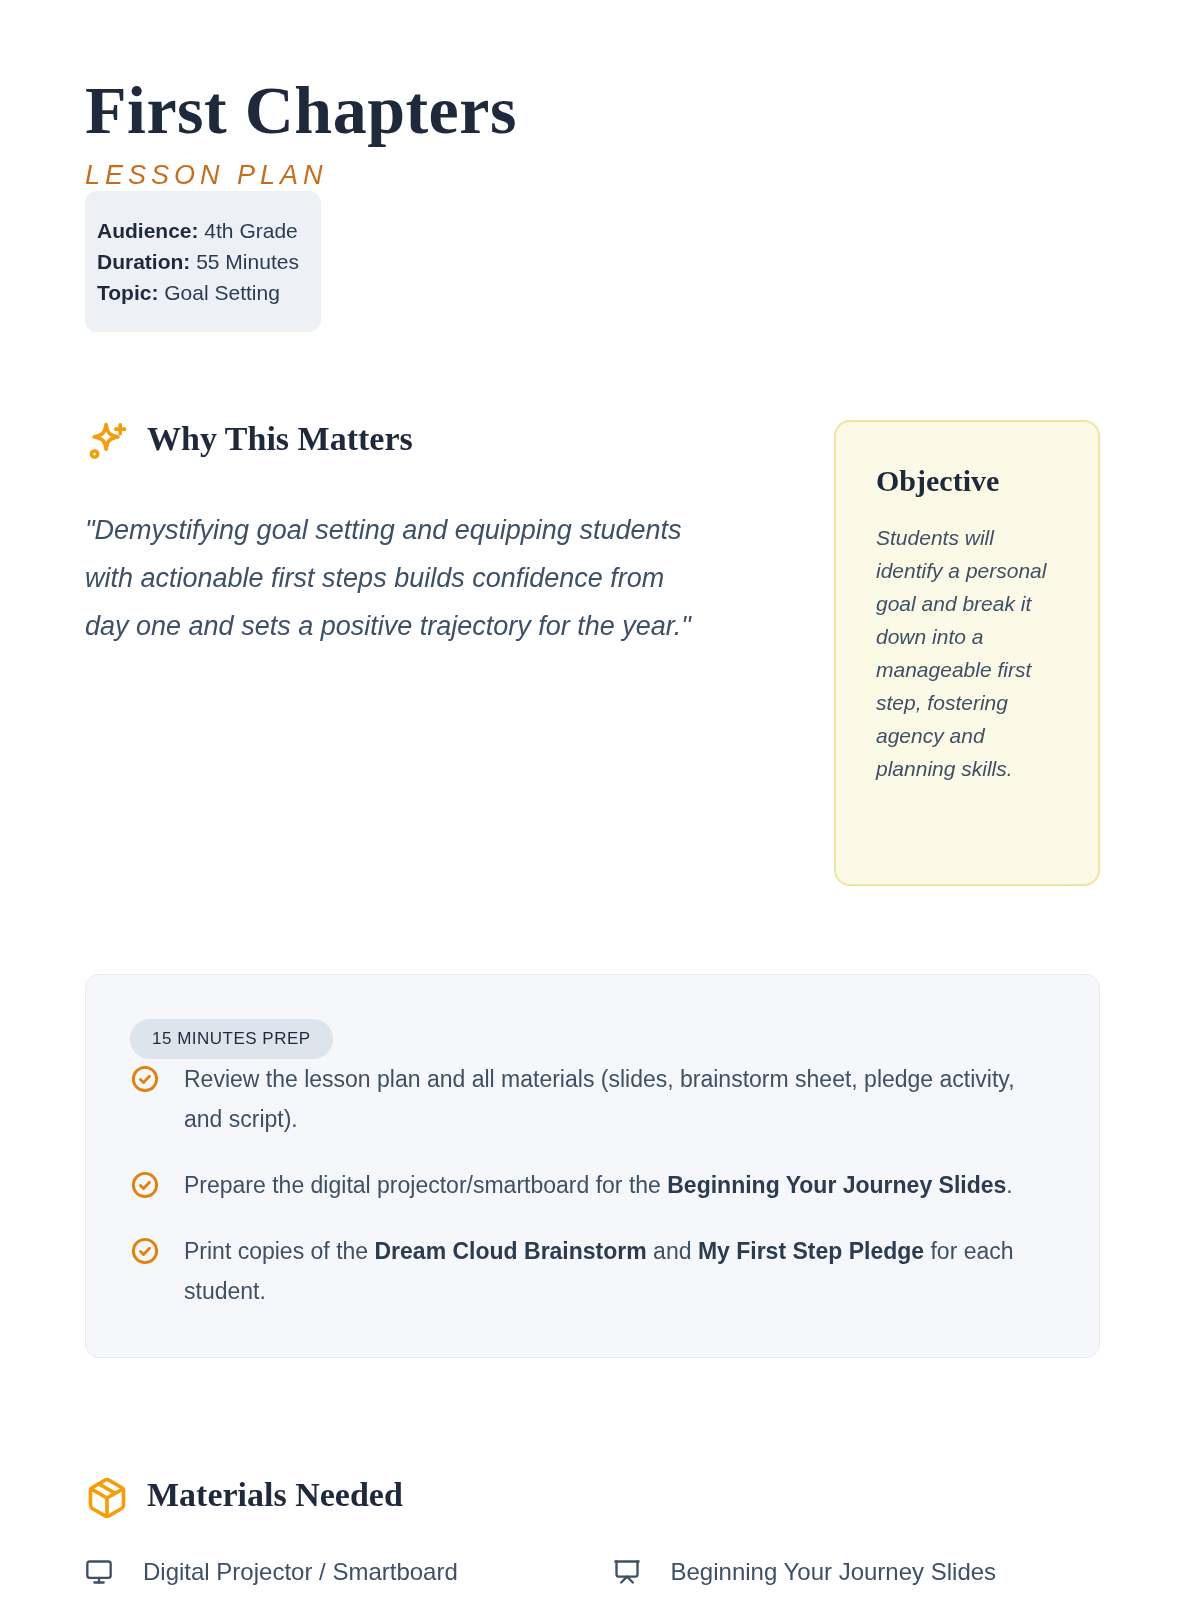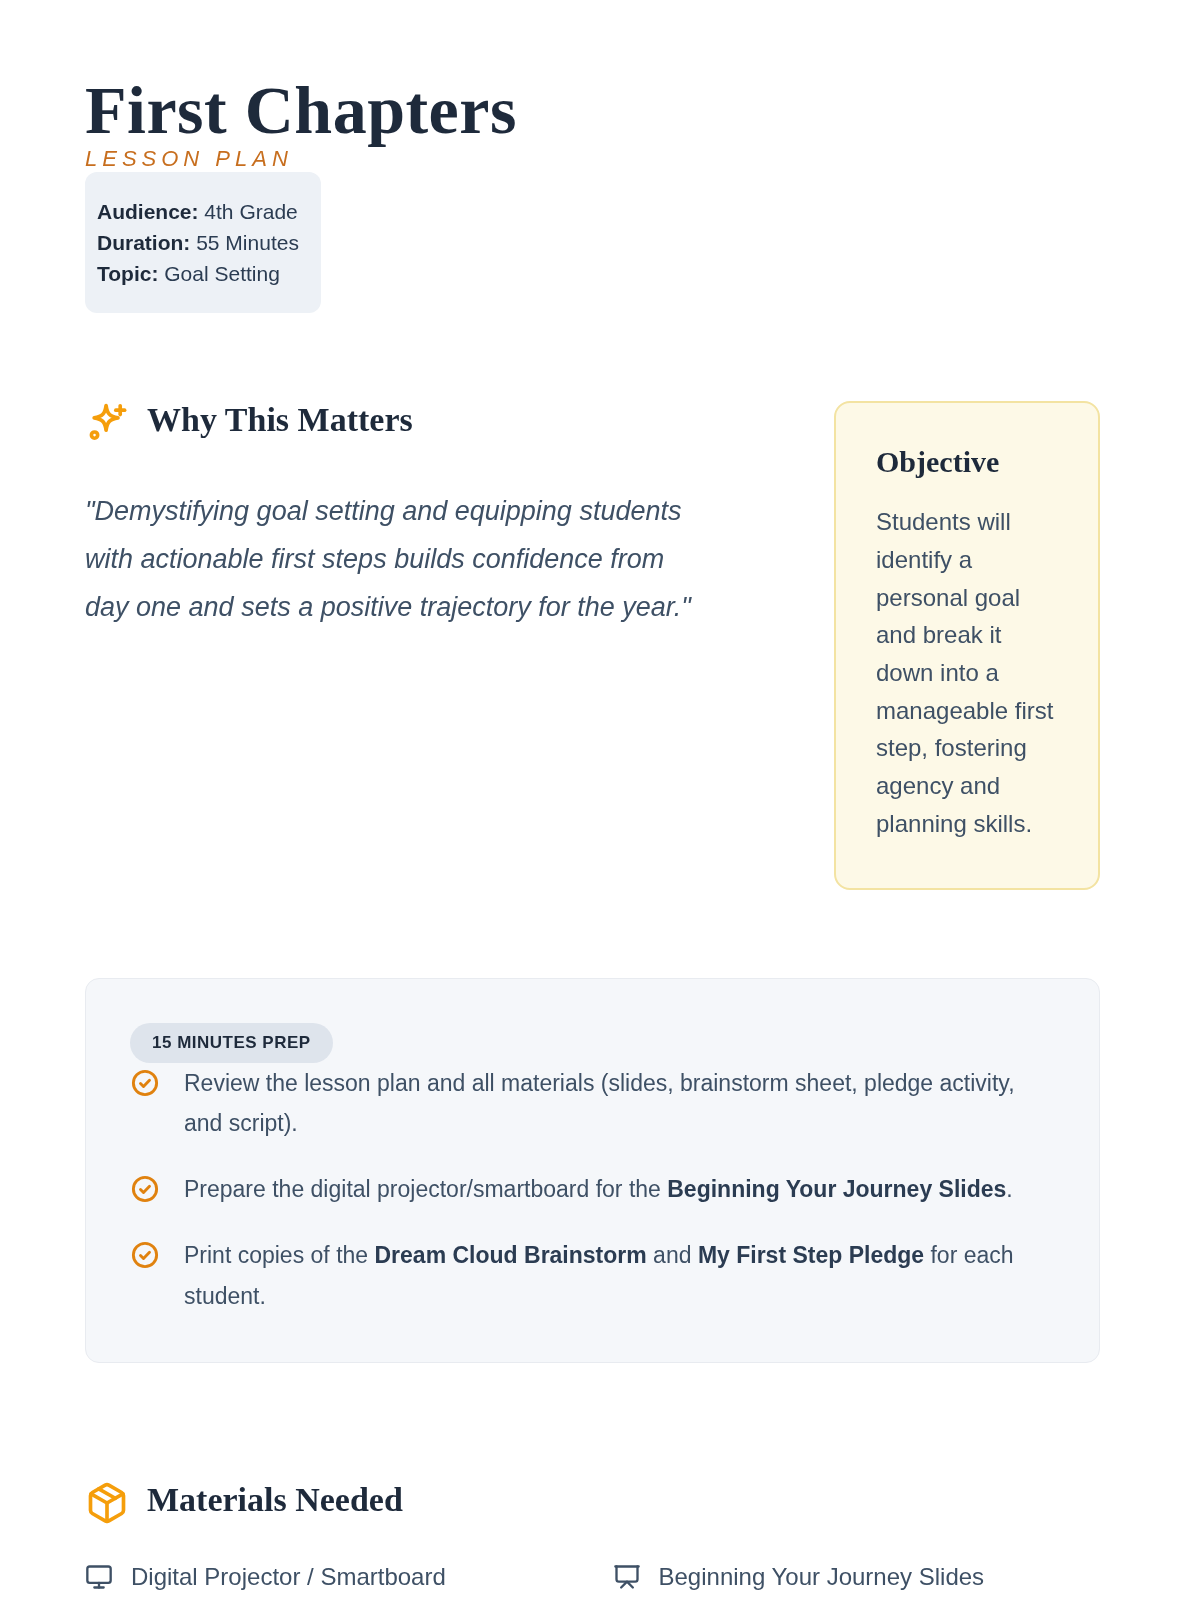--- a/index.html
+++ b/index.html
@@ -9,21 +9,21 @@
   .page { padding: 75px 100px 0 85px; }
 
   
   .header { display: flex; justify-content: space-between; align-items: flex-start; flex-direction: column; }
   .title-block h1 {
     font-family: "Liberation Serif", "DejaVu Serif", serif;
     font-weight: 700; font-size: 68px; line-height: 1.05;
     color: #1E2A3B; letter-spacing: 0.5px;
   }
   .subtitle {
-    font-size: 22px; font-style: italic;
+    margin-top: 14px; font-size: 27px; font-style: italic;
     letter-spacing: 5px; color: #C76E1E; font-weight: 500;
   }
   .meta-card {
     background: #EDF1F6; border-radius: 12px;
     padding: 24px 12px; width: 236px; flex-shrink: 0;
     font-size: 21px; line-height: 31px; color: #2B3C52;
   }
   .meta-card strong { color: #1E2A3B; font-weight: 700; }
 
   
@@ -44,47 +44,47 @@
   }
   .objective-card {
     width: 266px; flex-shrink: 0;
     background: #FDF9E7; border: 2px solid #F3E3A2; border-radius: 16px;
     padding: 42px 38px 46px 40px; min-height: 466px;
   }
   .objective-card h3 {
     font-family: "Liberation Serif", "DejaVu Serif", serif;
     font-weight: 700; font-size: 30px; color: #1E2A3B; margin-bottom: 24px;
   }
-  .objective-card p { font-size: 24px; line-height: 1.57; color: #3E5065; }
+  .objective-card p { font-size: 21px; line-height: 1.57; color: #3E5065; font-style: italic; }
 
   
   .prep { margin-top: 88px; }
   .prep-box {
     margin-top: 32px; background: #F5F7FA; border: 1px solid #E8EBF0;
     border-radius: 14px; padding: 44px 44px 20px 44px;
   }
   .badge {
     display: inline-block; background: #DEE4EC; color: #1E2A3B;
-    font-size: 17px; font-weight: 700; letter-spacing: 0.5px;
+    font-size: 17px; font-weight: 400; letter-spacing: 0.5px;
     padding: 10px 22px; border-radius: 999px;
   }
   .prep-list { list-style: none; }
   .prep-list li { display: flex; gap: 24px; margin-bottom: 26px; align-items: flex-start; }
   .check-icon { width: 30px; height: 30px; flex-shrink: 0; margin-top: 5px; display: inline-flex; }
   .check-icon svg { width: 100%; height: 100%; }
   .item-text { font-size: 23px; line-height: 1.74; color: #3E5065; }
   .item-text strong { font-weight: 700; color: #2B3C52; }
 
   
   .materials { margin-top: 118px; }
   .materials-grid {
     margin-top: 38px; display: grid; grid-template-columns: 1fr 1fr;
     column-gap: 40px; row-gap: 28px;
   }
-  .material-item { display: flex; align-items: center; gap: 18px; font-size: 24px; color: #3E5065; }
+  .material-item { display: flex; align-items: center; gap: 30px; font-size: 24px; color: #3E5065; }
   .mat-icon { width: 28px; height: 28px; flex-shrink: 0; display: inline-flex; }
   .mat-icon svg { width: 100%; height: 100%; }
 </style>
 </head>
 <body>
 
 <div class="page">
 
   <header class="header">
     <div class="title-block">

